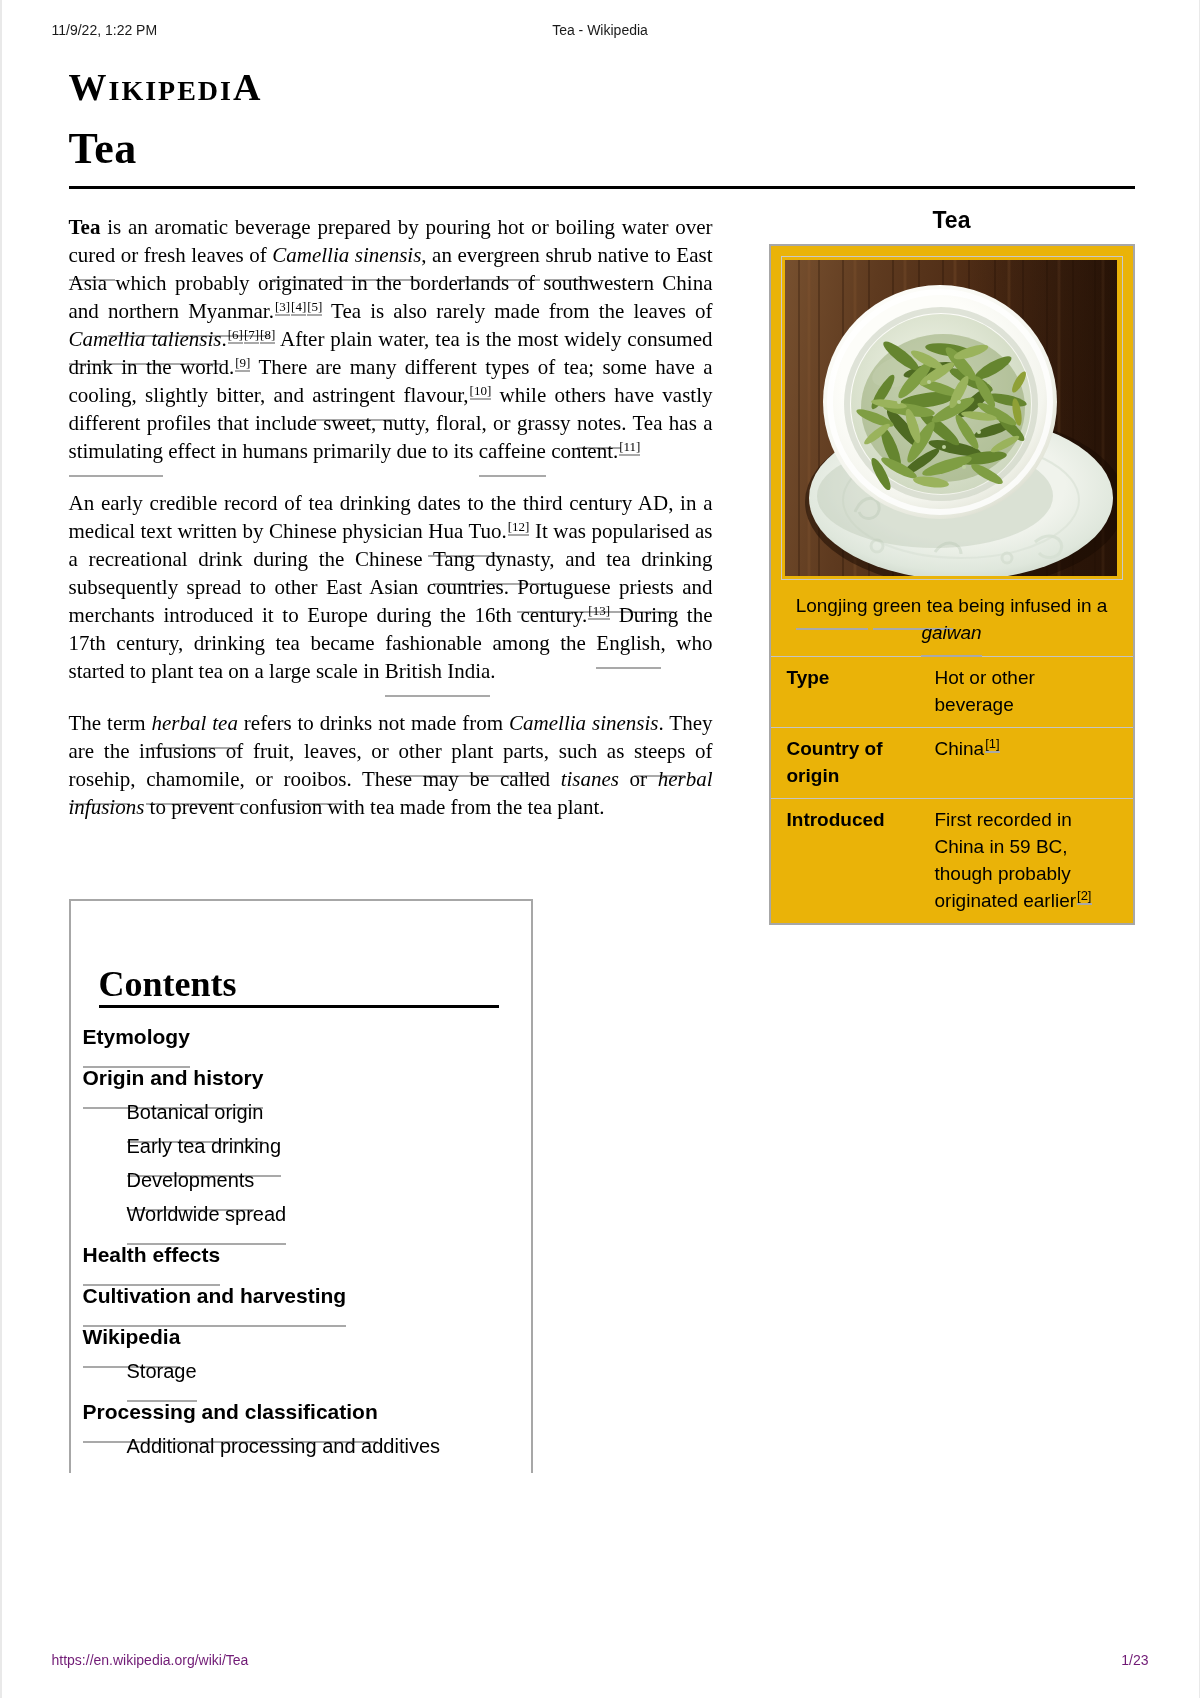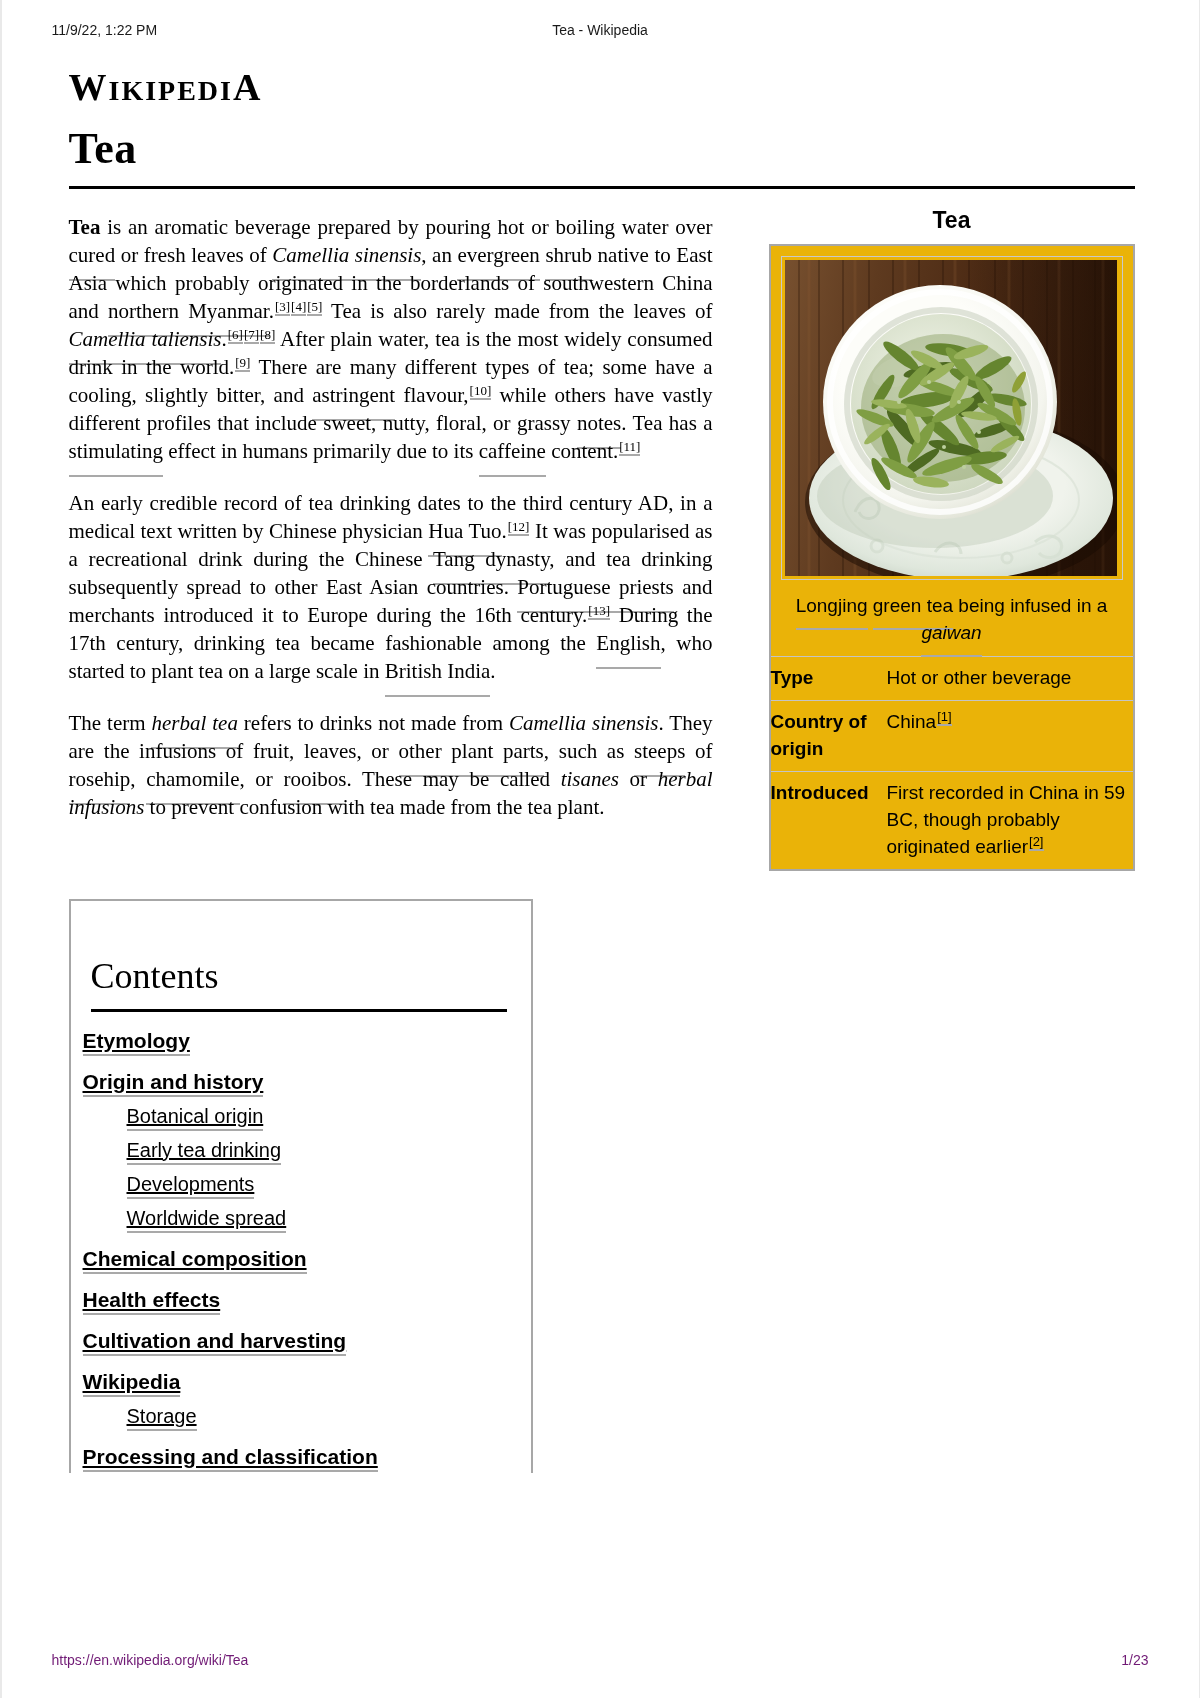--- a/index.html
+++ b/index.html
@@ -51,39 +51,39 @@
   }
   .infobox-title{text-align:center; font-weight:bold; font-size:23px; margin:4px 0 10px;}
   .infobox{border:2px solid #a7a7a7; background:#eab308;}
   .img-frame{margin:10px; border:1px solid #c9c9c9; padding:3px; line-height:0;}
   .img-frame svg{display:block;}
   .infobox-caption{
     text-align:center; font-size:19px; line-height:27px; padding:2px 12px 10px;
   }
   table.infobox-rows{width:100%; border-collapse:collapse; font-size:19px; line-height:27px;}
   table.infobox-rows tr{border-top:1px solid #c4c4c4;}
-  table.infobox-rows td{padding:7px 0 9px; vertical-align:top; text-align:left;margin-left:44px;}
+  table.infobox-rows td{padding:7px 16px 9px; vertical-align:top; text-align:left;margin-left:44px;}
   td.row-label{font-weight:bold; width:116px; padding-right:2px;}
   
   .toc{
     width:464px; box-sizing:border-box; height:574px; overflow:hidden;
     border:2px solid #a7a7a7; border-bottom:none;
     margin-top:78px; padding:48px 16px 0 12px; background:#fff;
   }
   .toc-heading{
     font-family:"Liberation Serif","DejaVu Serif",serif;
-    font-size:36px; font-weight:normal; line-height:1.1;
-    padding-bottom:12px; border-bottom:3px solid #000; margin:8px;
+    font-size:36px; font-weight:bold; line-height:1.1;
+    padding-bottom:0; border-bottom:3px solid #000; margin:16px;
   }
   .toc-item{
     font-family:"Liberation Sans","DejaVu Sans",sans-serif;
     font-size:21px; font-weight:bold; margin-top:17px; line-height:24px;
   }
   .toc-item.lvl2{font-weight:normal; font-size:20px; margin-left:44px; margin-top:10px;}
-  .toc-item .lnk{padding-bottom:2px;text-decoration:underline;}
+  .toc-item .lnk{padding-bottom:18px;}
   .clearfix::after{content:""; display:block; clear:both;}
 </style>
 </head>
 <body>
 
 <div class="page">
 
   <div class="print-hdr">
     <span class="h-left">11/9/22, 1:22 PM</span>
     <span class="h-center">Tea - Wikipedia</span>
@@ -265,21 +265,20 @@
     <p class="para"><span>The term </span><span class="lnk seg-i">herbal tea</span><span> refers to drinks not made from </span><span class="seg-i">Camellia sinensis</span><span>. They are the infusions of fruit, leaves, or </span><span class="lnk">other plant parts</span><span>, such as </span><span class="lnk">steeps</span><span> of </span><span class="lnk">rosehip</span><span>, </span><span class="lnk">chamomile</span><span>, or </span><span class="lnk">rooibos</span><span>. These may be called </span><span class="seg-i">tisanes</span><span> or </span><span class="seg-i">herbal infusions</span><span> to prevent confusion with tea made from the tea plant.</span></p>
 
     <div class="toc">
       <div class="toc-heading">Contents</div>
       <div class="toc-item lvl1"><span class="lnk">Etymology</span></div>
       <div class="toc-item lvl1"><span class="lnk">Origin and history</span></div>
       <div class="toc-item lvl2"><span class="lnk">Botanical origin</span></div>
       <div class="toc-item lvl2"><span class="lnk">Early tea drinking</span></div>
       <div class="toc-item lvl2"><span class="lnk">Developments</span></div>
       <div class="toc-item lvl2"><span class="lnk">Worldwide spread</span></div>
-      <div class="toc-item lvl1"><span class="lnk">Chemical composition</span></div>
       <div class="toc-item lvl1"><span class="lnk">Health effects</span></div>
       <div class="toc-item lvl1"><span class="lnk">Cultivation and harvesting</span></div>
       <div class="toc-item lvl1"><span class="lnk">Wikipedia</span></div>
       <div class="toc-item lvl2"><span class="lnk">Storage</span></div>
       <div class="toc-item lvl1"><span class="lnk">Processing and classification</span></div>
       <div class="toc-item lvl2"><span class="lnk">Additional processing and additives</span></div>
     </div>
 
   </div>
 

